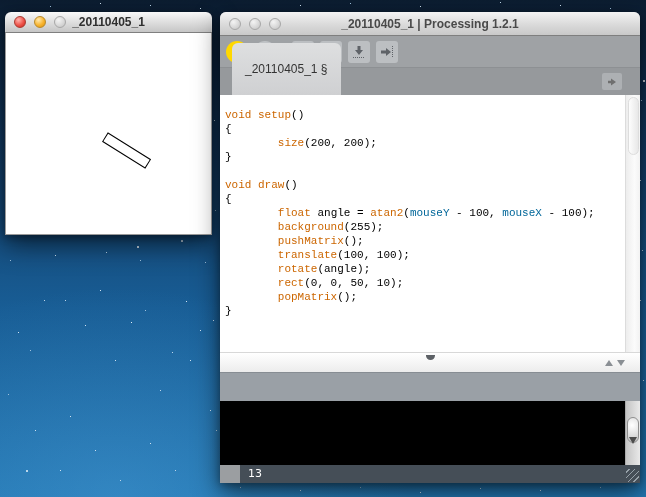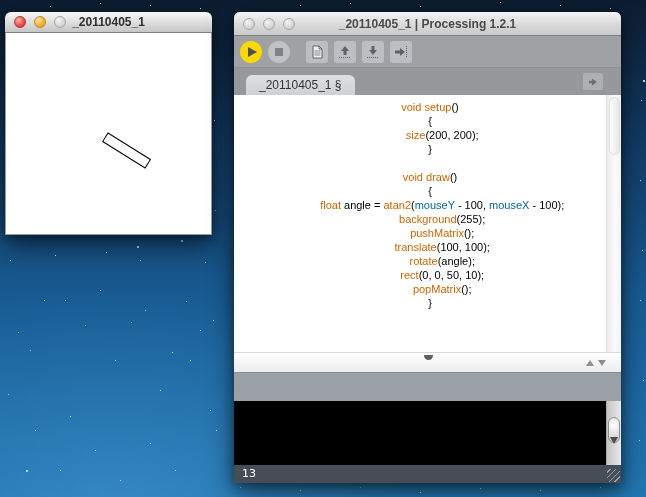--- a/index.html
+++ b/index.html
@@ -49,44 +49,44 @@
     font-size:12px;font-weight:bold;color:#2f2f2f;pointer-events:none;}
 
   
   .sketch-window{left:5px;top:12px;width:207px;height:223px;background:#0f172a;}
   .sketch-window .titlebar{height:21px;}
   .sketch-canvas{position:relative;width:207px;height:202px;background:#fff;
     border-left:1px solid #9a9a9a;border-right:1px solid #9a9a9a;border-bottom:1px solid #9a9a9a;box-sizing:border-box;}
   .sketch-canvas svg{position:absolute;left:2px;top:0;}
 
   
-  .ide-window{left:234px;top:12px;width:387px;height:471px;background:#9b9ea1;}
+  .ide-window{left:220px;top:12px;width:420px;height:471px;background:#9b9ea1;}
   .ide-window .titlebar{height:24px;background:linear-gradient(#f4f4f4,#dadada 55%,#c9c9c9);}
   .ide-window .title-text{color:#4a4a4a;}
 
   .toolbar{height:32px;background:#9fa2a5;display:flex;align-items:center;
     padding-left:6px;box-sizing:border-box;border-bottom:1px solid #8d9093;}
   .tool-circle{width:22px;height:22px;border-radius:50%;display:flex;align-items:center;justify-content:center;margin-right:6px;}
   .btn-run{background:var(--run-accent);}
   .btn-stop{background:#c0c3c6;margin-right:16px;}
   .icon-play{width:0;height:0;border-left:9px solid #4d5055;border-top:5.5px solid transparent;border-bottom:5.5px solid transparent;margin-left:3px;}
   .icon-stopsq{width:8px;height:8px;background:#7e8286;}
   .tool-square{width:22px;height:22px;background:#bcbfc2;border-radius:3px;
     display:flex;align-items:center;justify-content:center;margin-right:6px;}
 
   .tabstrip{height:27px;background:#96999c;position:relative;}
-  .tab{position:absolute;left:12px;bottom:0;height:20px;line-height:20px;padding:0 13px;
+  .tab{position:absolute;left:12px;bottom:0;height:20px;line-height:20px;padding:16px 13px;
     background:linear-gradient(#dedfe0,#cfd0d2);border-radius:6px 6px 0 0;
     font-size:12px;color:#333;font-family:"Liberation Sans",sans-serif;}
   .tab-menu-btn{position:absolute;right:18px;top:5px;width:20px;height:17px;background:#adb0b3;
     border-radius:2px;display:flex;align-items:center;justify-content:center;}
 
   .editor{position:relative;height:257px;background:#fff;overflow:hidden;}
-  .code-pre{margin:0;padding:5px 0 0 5px;font-family:Liberation Sans, sans-serif;
-    font-size:11px;line-height:14px;white-space:pre;text-align:center;}
+  .code-pre{margin:0;padding:13px 0 0 5px;font-family:Liberation Mono, monospace;
+    font-size:11px;line-height:14px;white-space:pre;}
   .tok-k{color:var(--kw);} .tok-v{color:var(--lit);margin-top:36px;} .tok-p{color:#000;}
   .v-scroll{position:absolute;top:0;right:0;width:15px;height:257px;
     background:linear-gradient(90deg,#ededed,#fbfbfb 60%,#f2f2f2);border-left:1px solid #dcdcdc;box-sizing:border-box;}
   .v-thumb{position:absolute;top:2px;left:2px;width:11px;height:58px;border-radius:6px;
     background:linear-gradient(90deg,#fdfdfd,#e8e8e8);border:1px solid #ddd;box-sizing:border-box;}
 
   .h-scroll{position:relative;height:20px;background:linear-gradient(#ffffff,#ececec);border-top:1px solid #d8d8d8;box-sizing:border-box;}
   .split-grip{position:absolute;left:50%;top:2px;width:9px;height:5px;margin-left:-4px;
     background:#5d6166;border-radius:0 0 5px 5px;}
   .hs-arrows{position:absolute;right:15px;top:7px;display:flex;gap:4px;}
@@ -99,21 +99,21 @@
   .c-scroll{position:absolute;right:0;top:0;width:15px;height:64px;
     background:linear-gradient(90deg,#c4c4c4,#e9e9e9);border-left:1px solid #aaa;box-sizing:border-box;}
   .c-up{position:absolute;top:3px;left:3px;}
   .c-down{position:absolute;bottom:3px;left:3px;}
   .c-tri-up{width:0;height:0;border-left:4px solid transparent;border-right:4px solid transparent;border-bottom:7px solid #4c4c4c;}
   .c-tri-down{width:0;height:0;border-left:4px solid transparent;border-right:4px solid transparent;border-top:7px solid #4c4c4c;}
   .c-thumb{position:absolute;top:16px;left:1px;width:12px;height:26px;border-radius:7px;
     background:radial-gradient(circle at 40% 30%,#ffffff,#d6d6d6 70%,#b8b8b8);border:1px solid #8f8f8f;box-sizing:border-box;}
 
   .status-bar{position:relative;height:18px;background:#454e57;color:#fff;
-    font-family:"DejaVu Sans",sans-serif;font-size:11px;line-height:18px;padding-left:8px;box-sizing:border-box;}
+    font-family:"DejaVu Sans",sans-serif;font-size:11px;line-height:18px;padding-left:8px;box-sizing:border-box;margin-left:20px;}
   .resize-grip{position:absolute;right:1px;bottom:1px;width:13px;height:13px;
     background:repeating-linear-gradient(135deg,rgba(0,0,0,0) 0 2px,#97a1a9 2px 3px,rgba(0,0,0,0) 3px 4px);}
 </style>
 </head>
 <body>
 
 <div class="desktop">
   <div class="stars"></div>
   <div class="stars2"></div>
 </div>

